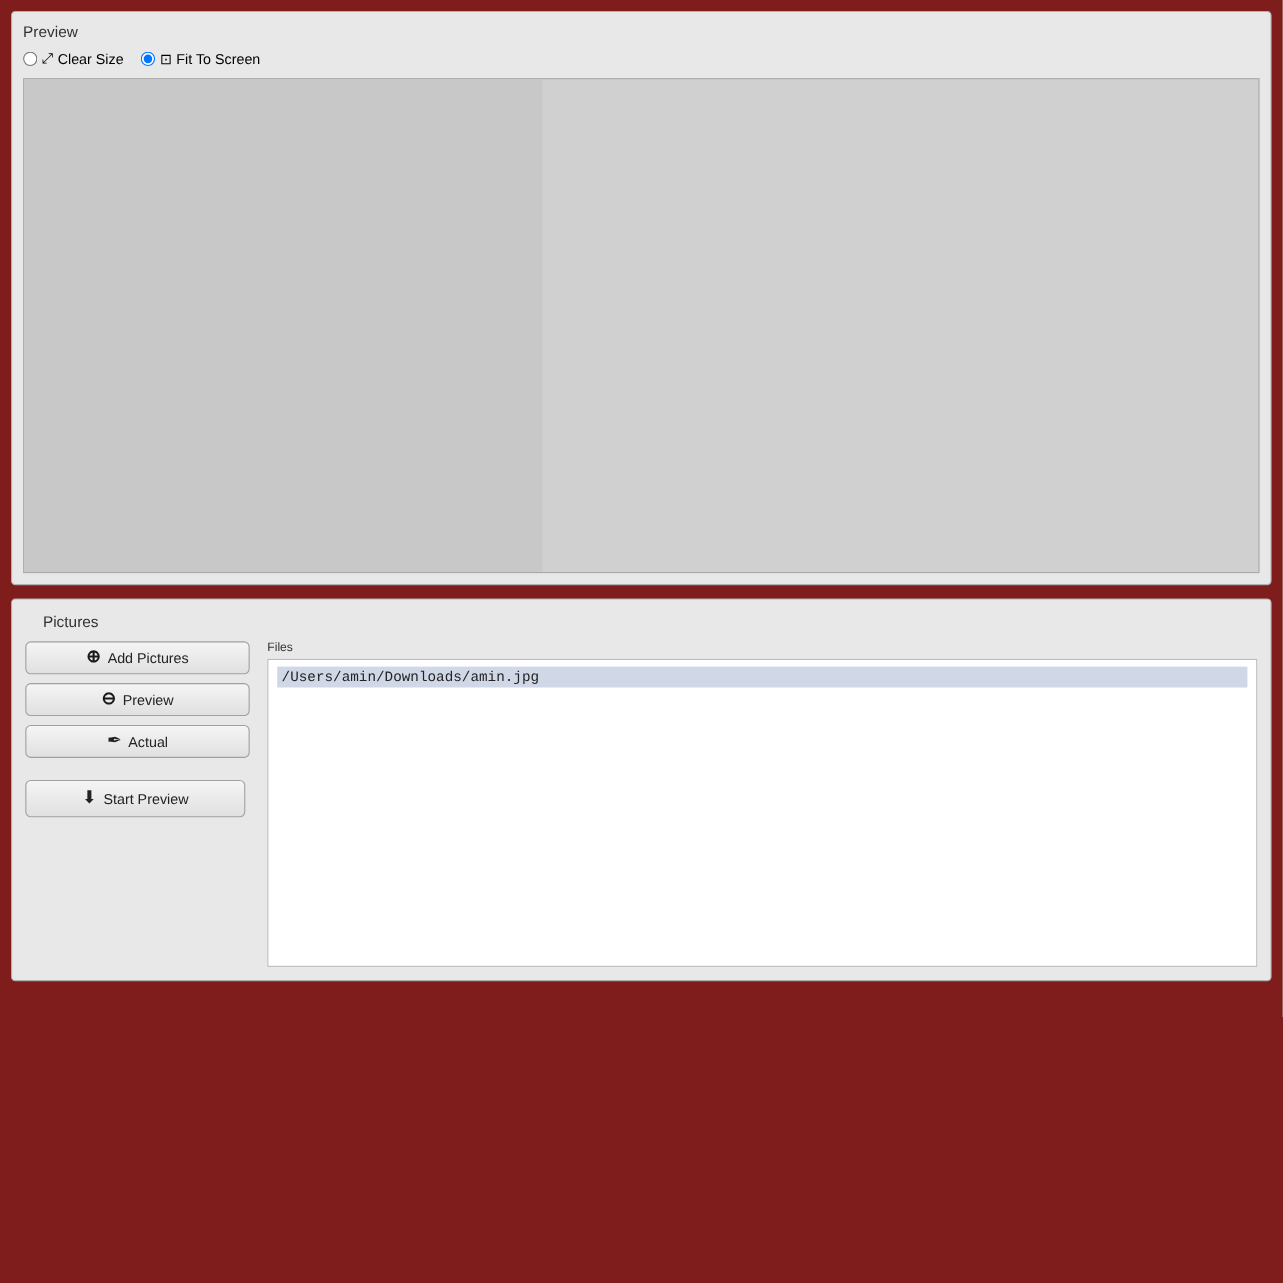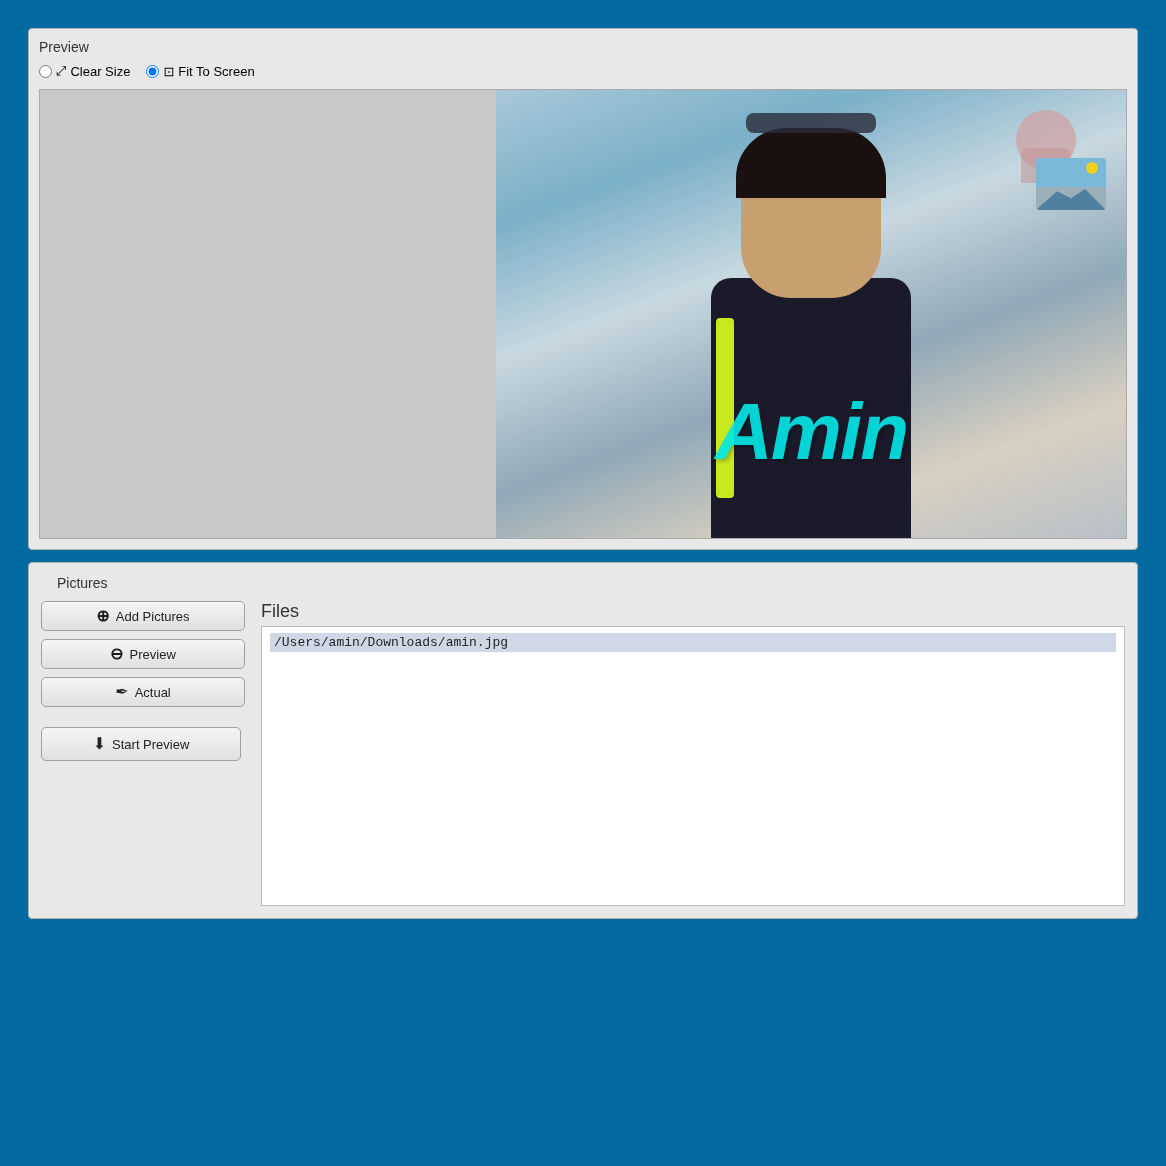--- a/index.html
+++ b/index.html
@@ -4,22 +4,22 @@
   <style>
     * { box-sizing: border-box; margin: 0; padding: 0; }
     body {
       font-family: -apple-system, BlinkMacSystemFont, 'Helvetica Neue', Arial, sans-serif;
       font-size: 13px;
       background: #d6d6d6;
       width: 1166px;
       min-height: 1166px;
     }
     .main-container {
-      background: #0369a1;
-      padding: 28px;
+      background: #7f1d1d;
+      padding: 10px;
       width: 100%;
       min-height: 1166px;
     }
     
     .preview-section {
       background: #e8e8e8;
       border: 1px solid #b0b0b0;
       border-radius: 4px;
       padding: 10px;
       margin-bottom: 12px;
@@ -255,21 +255,21 @@
     .btn-icon-minus {
       color: #1a1a1a;
       font-weight: bold;
     }
     .files-panel {
       flex: 1;
       display: flex;
       flex-direction: column;
     }
     .files-label {
-      font-size: 18px;
+      font-size: 11px;
       color: #333;
       margin-bottom: 4px;
     }
     .files-list {
       border: 1px solid #bbb;
       background: #fff;
       min-height: 280px;
       flex: 1;
       padding: 6px 8px;
       font-size: 13px;
@@ -315,47 +315,20 @@
         <input type="radio" name="view-mode" checked="" style="">
         <span class="radio-icon">⊡</span>
         <span>Fit To Screen</span>
       </label>
     </div>
 
     <div class="preview-canvas">
 
       <div class="left-grey-area"></div>
 
-      <div class="preview-photo-area">
-        <div class="photo-simulation">
-
-          <div class="jacket">
-            <div class="jacket-stripe"></div>
-          </div>
-
-          <div class="head">
-            <div class="hair">
-              <div class="glasses"></div>
-            </div>
-          </div>
-
-          <div class="smile-text">Amin</div>
-
-          <div class="stamp-overlay">
-            <div class="stamp-person-icon"></div>
-            <div class="stamp-person-body"></div>
-            <div class="stamp-image-icon">
-              <div class="stamp-img-sky"></div>
-              <div class="stamp-img-sun"></div>
-              <div class="stamp-img-mountain"></div>
-            </div>
-          </div>
-
-        </div>
-      </div>
     </div>
   </div>
 
   <div class="pictures-section">
     <div class="pictures-title">Pictures</div>
 
     <div class="pictures-body">
 
       <div class="buttons-panel">
         <button class="action-btn">

